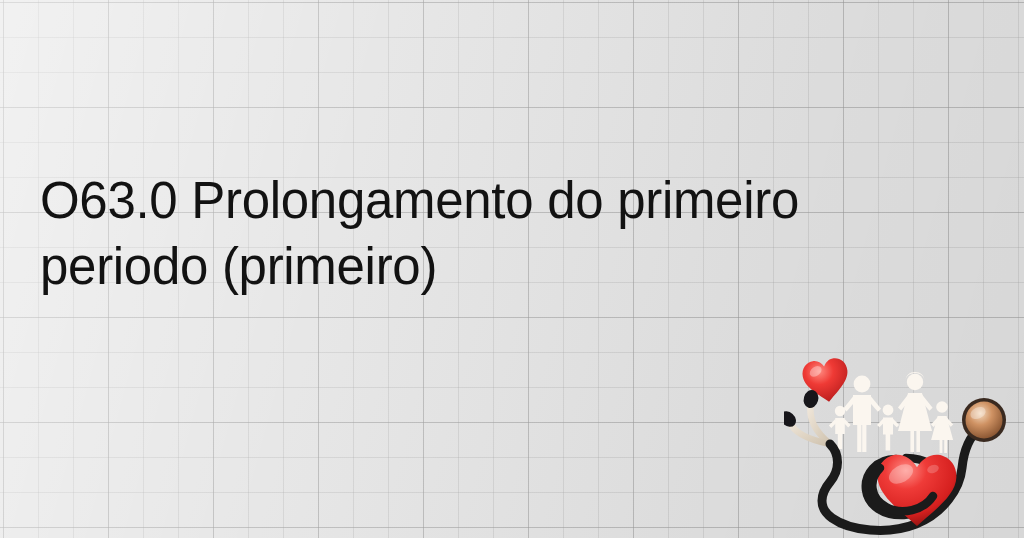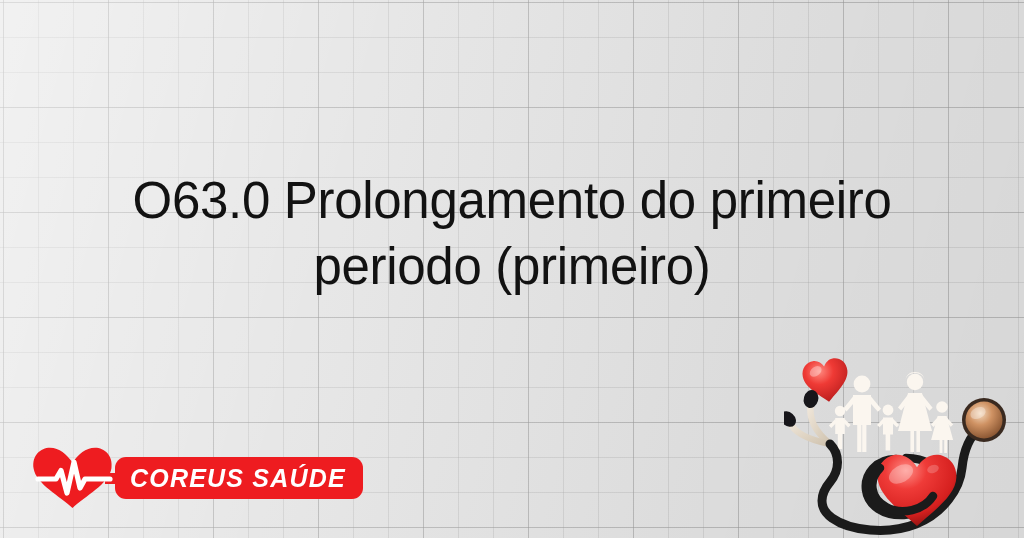--- a/index.html
+++ b/index.html
@@ -45,21 +45,21 @@
         rgba(0,0,0,0.06) 100%);
     pointer-events: none;
   }
 
   
   #title-block {
     position: absolute;
     left: 0;
     right: 0;
     top: 168px;
-    text-align: center;
+    text-align: left;
     padding: 0 40px;
     box-sizing: border-box;
   }
   .title-line {
     display: block;
     color: #121212;
     font-family: "Liberation Sans", sans-serif;
     font-size: 51px;
     font-weight: 400;
     line-height: 66px;
@@ -136,36 +136,20 @@
 
 <div id="card">
 
   <div id="paper-sheen"></div>
 
   <div id="title-block">
     <span class="title-line">O63.0 Prolongamento do primeiro</span>
     <span class="title-line">periodo (primeiro)</span>
   </div>
 
-  <div id="brand-logo">
-
-    <div id="brand-heart-mark">
-      <svg viewBox="0 0 84 64" xmlns="http://www.w3.org/2000/svg">
-        <path d="M42.5 62 C 30 50 6 38 3.6 22.5 C 1.6 9.8 10.5 1.8 20 1.8 C 29.5 1.8 36.5 8.2 42.5 16.5 C 48.5 8.2 55.5 1.8 65 1.8 C 74.5 1.8 83.4 9.8 81.4 22.5 C 79 38 55 50 42.5 62 Z" fill="#ee1c20"></path>
-        <path d="M8 33 L 26 33 L 31 24.5 L 37 47 L 44 16 L 50 42 L 55 33 L 80 33" fill="none" stroke="#ffffff" stroke-width="5.2" stroke-linejoin="round" stroke-linecap="round"></path>
-      </svg>
-    </div>
-
-    <div id="brand-connector"></div>
-
-    <div id="brand-badge">
-      <span id="brand-badge-text">COREUS SAÚDE</span>
-    </div>
-
-  </div>
 
   <div id="medical-collage">
     <svg viewBox="0 0 236 190" xmlns="http://www.w3.org/2000/svg">
       <defs>
         <radialGradient id="gradSmallHeart" cx="38%" cy="26%" r="78%">
           <stop offset="0%" stop-color="#ff8a80"></stop>
           <stop offset="40%" stop-color="#ef3a35"></stop>
           <stop offset="100%" stop-color="#b71c1c"></stop>
         </radialGradient>
         <radialGradient id="gradBigHeart" cx="36%" cy="22%" r="82%">

